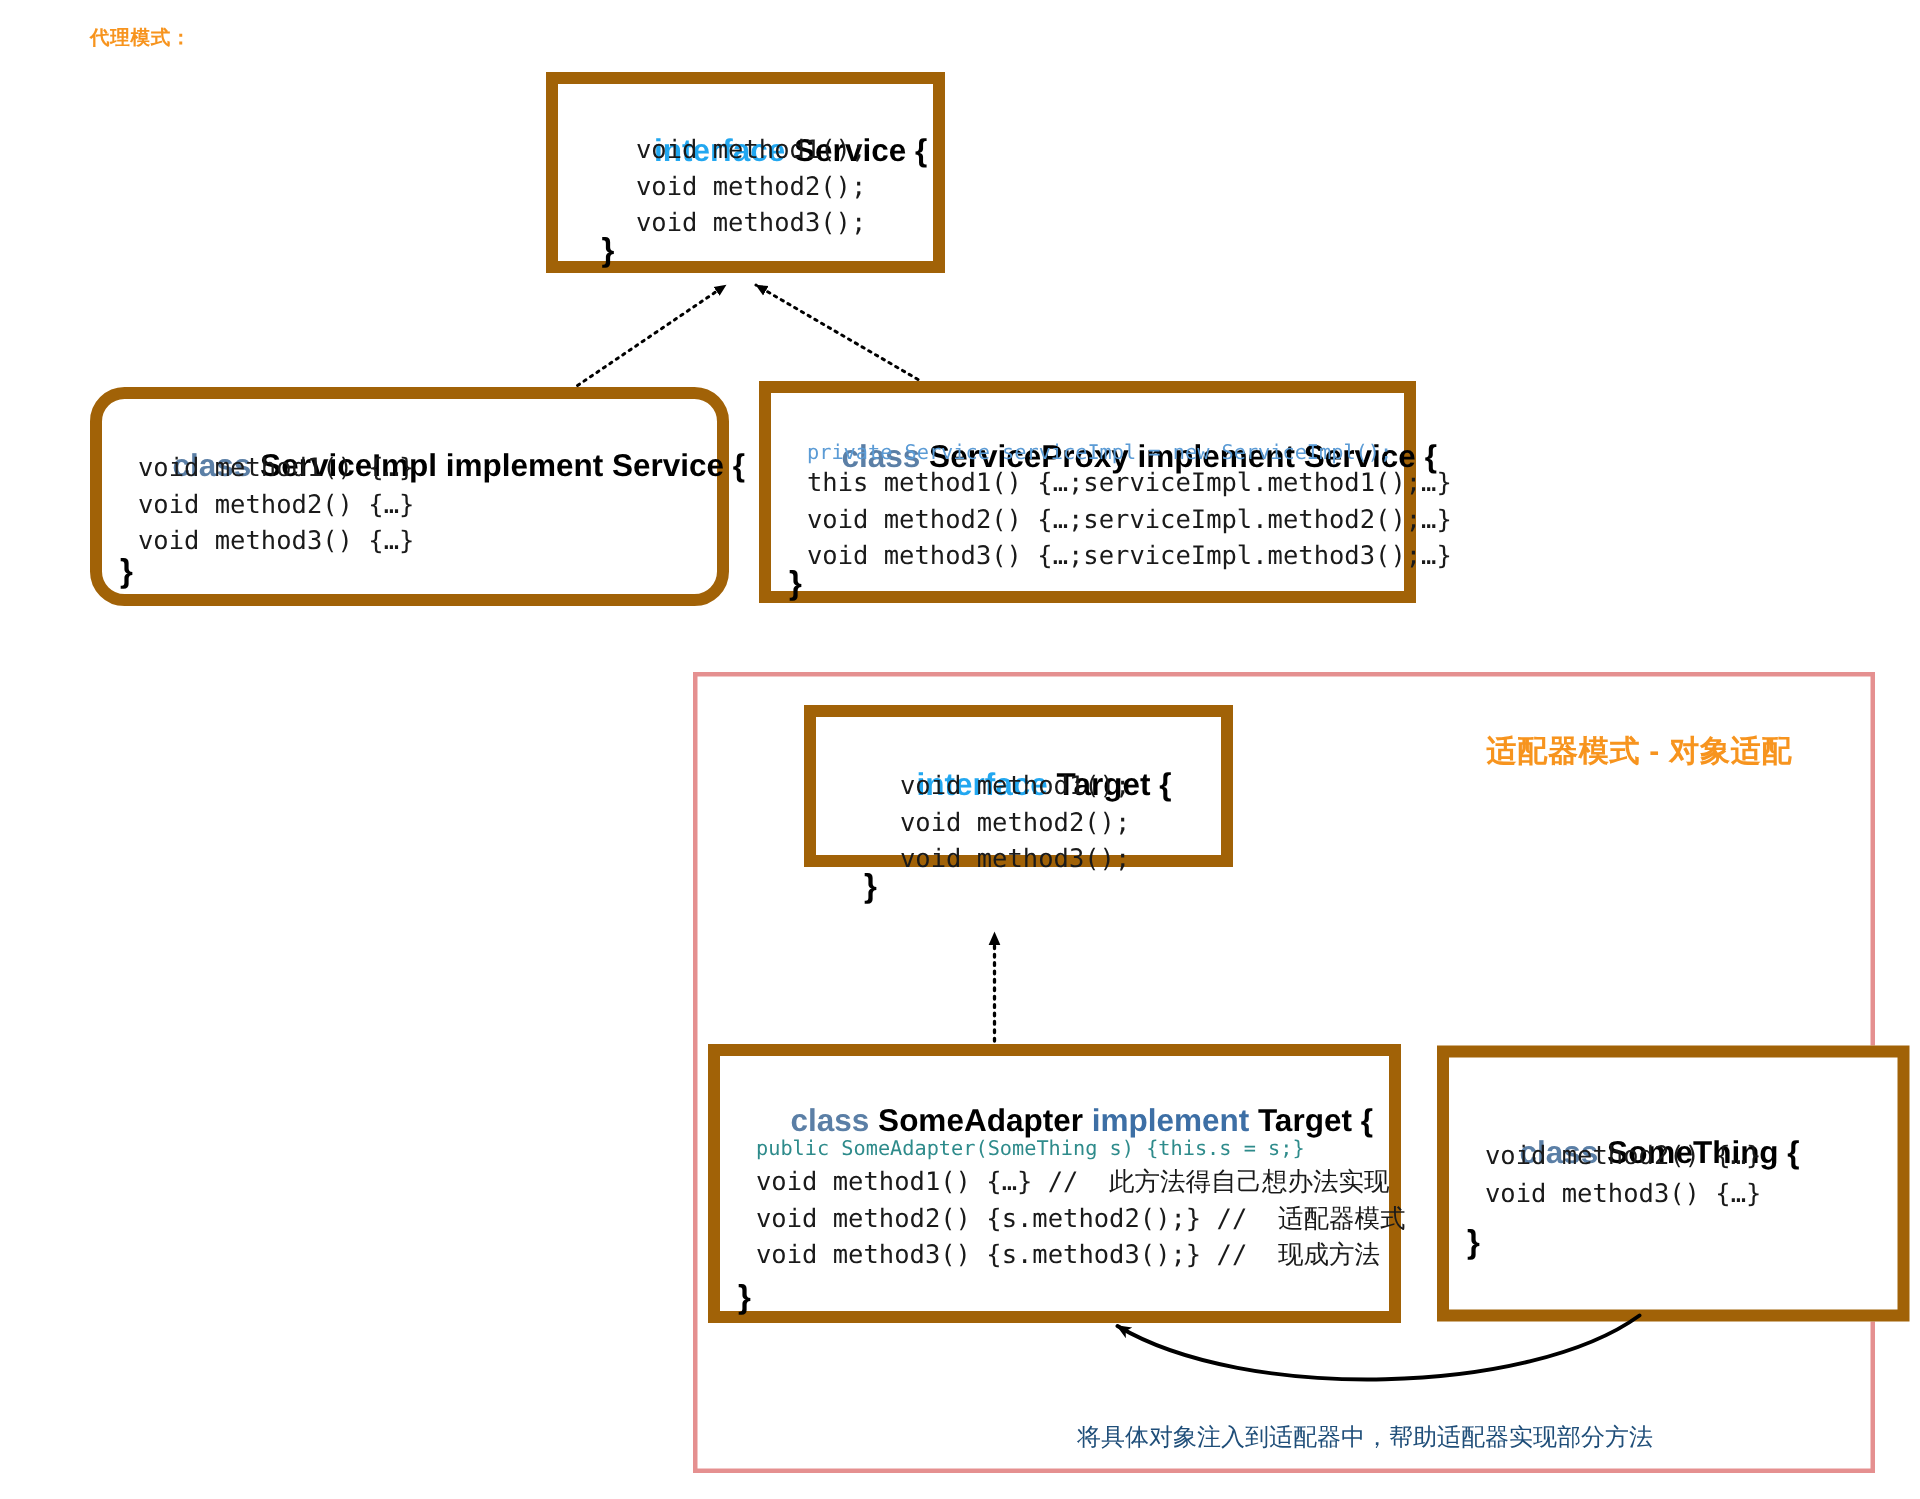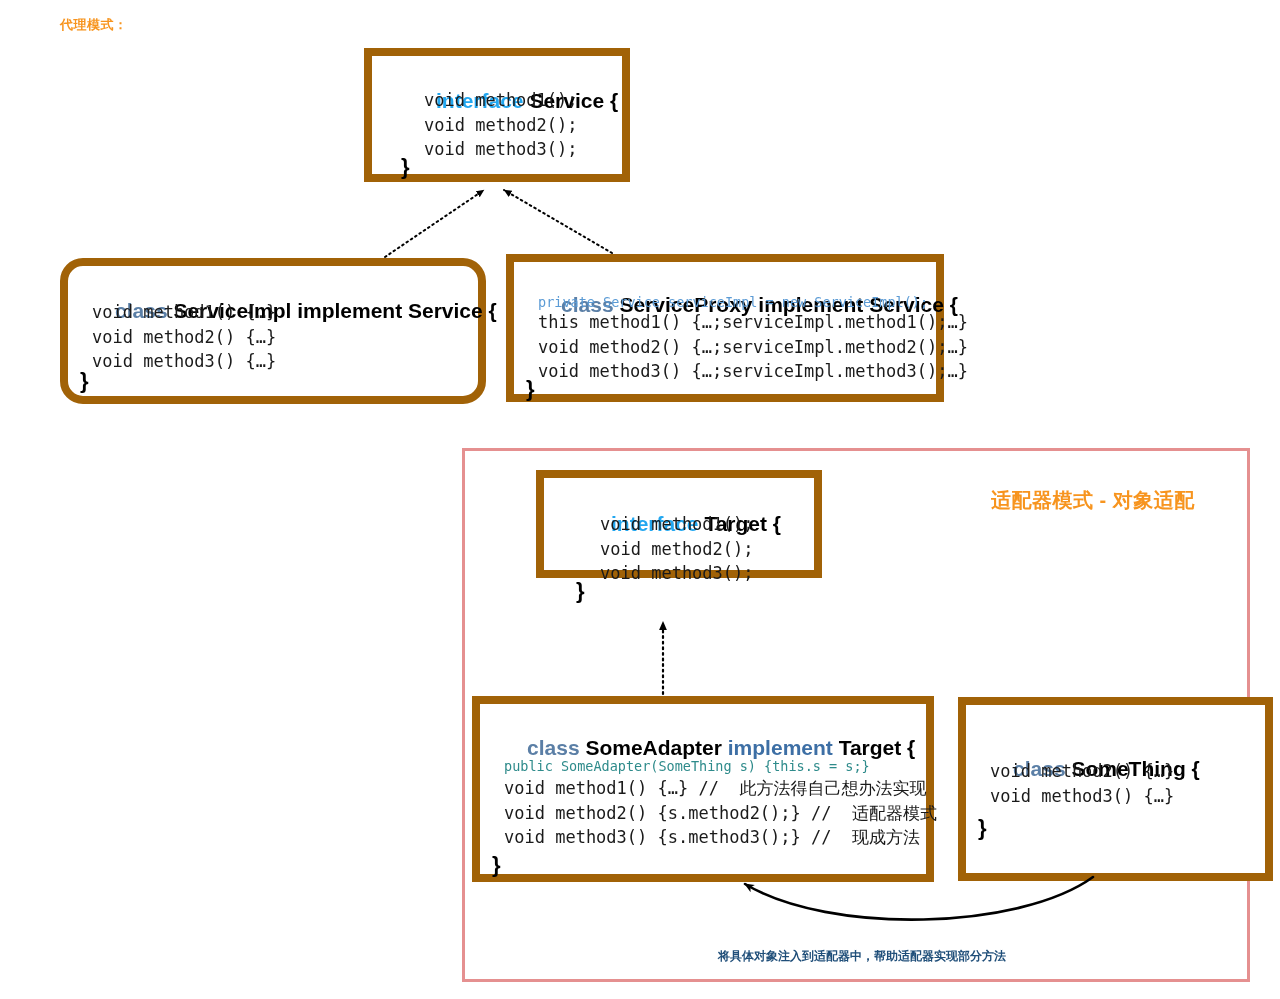--- a/index.html
+++ b/index.html
@@ -73,22 +73,22 @@
     color:#000;
     line-height:1;
   }
 
   .body-lines{position:absolute;}
 
   
   .caption{
     position:absolute;
     color:#1f4e79;
-    font-weight:bold;
-    font-size:12px;
+    font-weight:normal;
+    font-size:16px;
     white-space:nowrap;
   }
 
   svg.overlay{position:absolute;left:0;top:0;width:1280px;height:999px;pointer-events:none;}
 </style>
 </head>
 <body>
 
 <div class="canvas">
 

